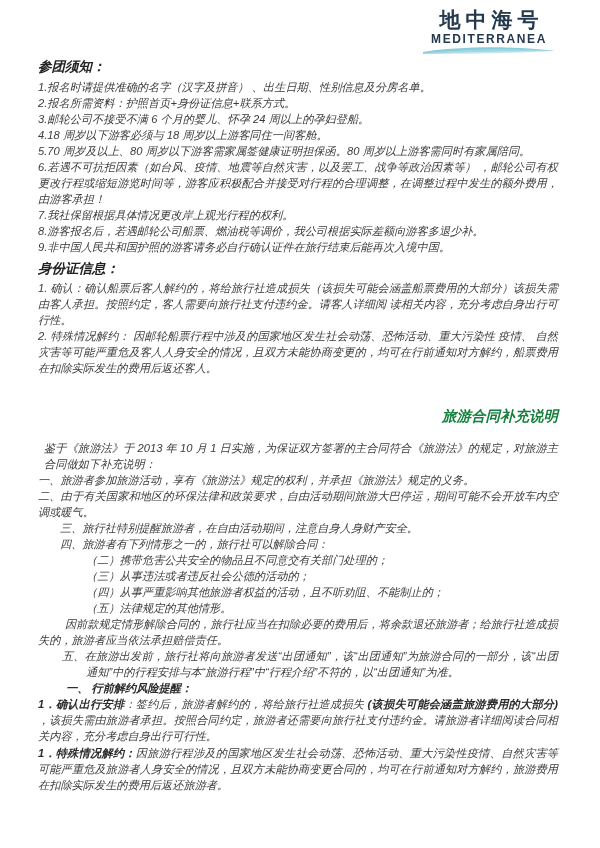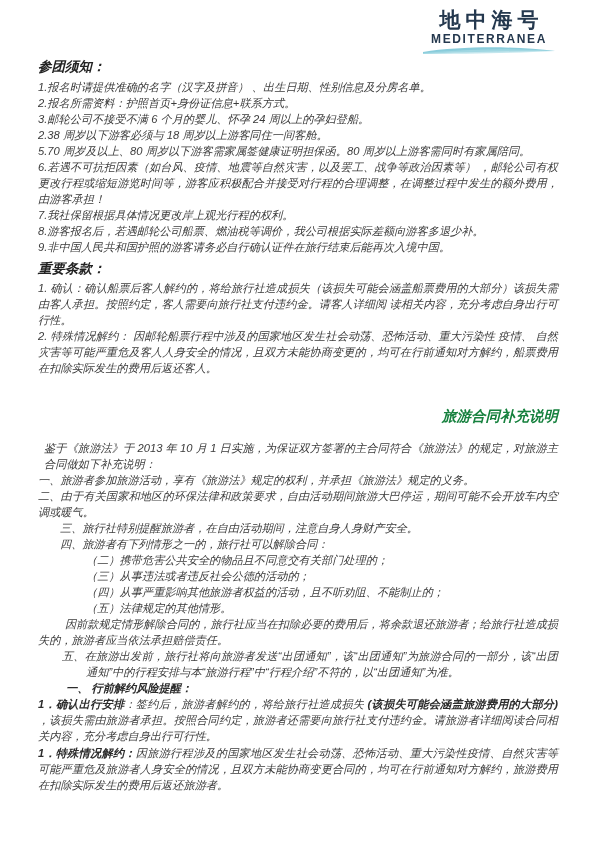--- a/index.html
+++ b/index.html
@@ -72,30 +72,30 @@
     </svg>
   </div>
 
   <div class="content">
 
     <div class="sec">
       <p class="h-small">参团须知：</p>
       <p class="just">1.报名时请提供准确的名字（汉字及拼音） 、出生日期、性别信息及分房名单。</p>
       <p class="just">2.报名所需资料：护照首页+身份证信息+联系方式。</p>
       <p class="just">3.邮轮公司不接受不满 6 个月的婴儿、怀孕 24 周以上的孕妇登船。</p>
-      <p class="just">2.38 周岁以下游客必须与 18 周岁以上游客同住一间客舱。</p>
+      <p class="just">4.18 周岁以下游客必须与 18 周岁以上游客同住一间客舱。</p>
       <p class="just">5.70 周岁及以上、80 周岁以下游客需家属签健康证明担保函。80 周岁以上游客需同时有家属陪同。</p>
       <p class="just">6.若遇不可抗拒因素（如台风、疫情、地震等自然灾害，以及罢工、战争等政治因素等） ，邮轮公司有权 更改行程或缩短游览时间等，游客应积极配合并接受对行程的合理调整，在调整过程中发生的额外费用， 由游客承担！</p>
       <p class="just">7.我社保留根据具体情况更改岸上观光行程的权利。</p>
       <p class="just">8.游客报名后，若遇邮轮公司船票、燃油税等调价，我公司根据实际差额向游客多退少补。</p>
       <p class="just">9.非中国人民共和国护照的游客请务必自行确认证件在旅行结束后能再次入境中国。</p>
     </div>
 
     <div class="sec sec-terms">
-      <p class="h-small">重要条款：</p>
+      <p class="h-small">身份证信息：</p>
       <p class="just">1. 确认：确认船票后客人解约的，将给旅行社造成损失（该损失可能会涵盖船票费用的大部分）该损失需由客人承担。按照约定，客人需要向旅行社支付违约金。请客人详细阅 读相关内容，充分考虑自身出行可行性。</p>
       <p class="just">2. 特殊情况解约： 因邮轮船票行程中涉及的国家地区发生社会动荡、恐怖活动、重大污染性 疫情、 自然灾害等可能严重危及客人人身安全的情况，且双方未能协商变更的，均可在行前通知对方解约，船票费用在扣除实际发生的费用后返还客人。</p>
     </div>
 
     <div class="sec">
       <p class="title-center title-contract">旅游合同补充说明</p>
       <p class="intro just">鉴于《旅游法》于 2013 年 10 月 1 日实施，为保证双方签署的主合同符合《旅游法》的规定，对旅游主合同做如下补充说明：</p>
       <p class="just">一、旅游者参加旅游活动，享有《旅游法》规定的权利，并承担《旅游法》规定的义务。</p>
       <p class="just">二、由于有关国家和地区的环保法律和政策要求，自由活动期间旅游大巴停运，期间可能不会开放车内空调或暖气。</p>
       <p class="ind-1 just">三、旅行社特别提醒旅游者，在自由活动期间，注意自身人身财产安全。</p>

